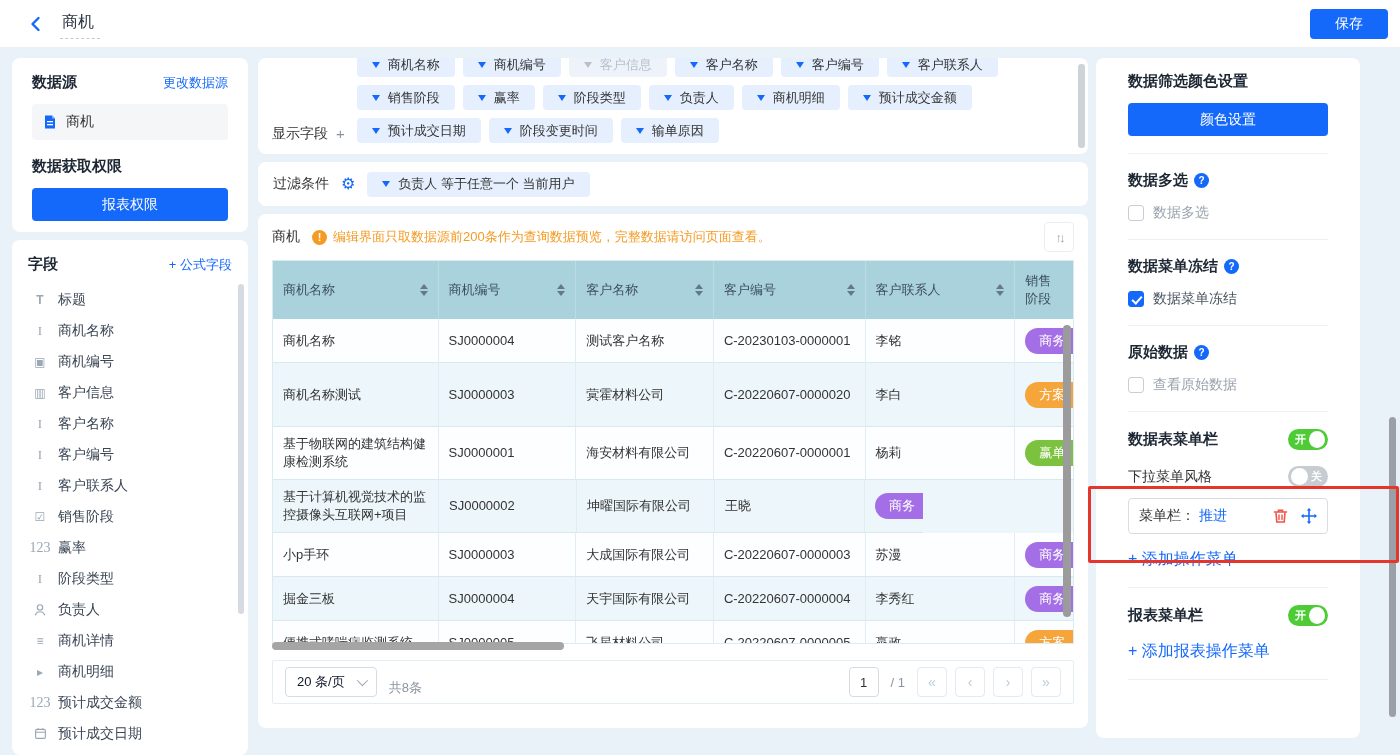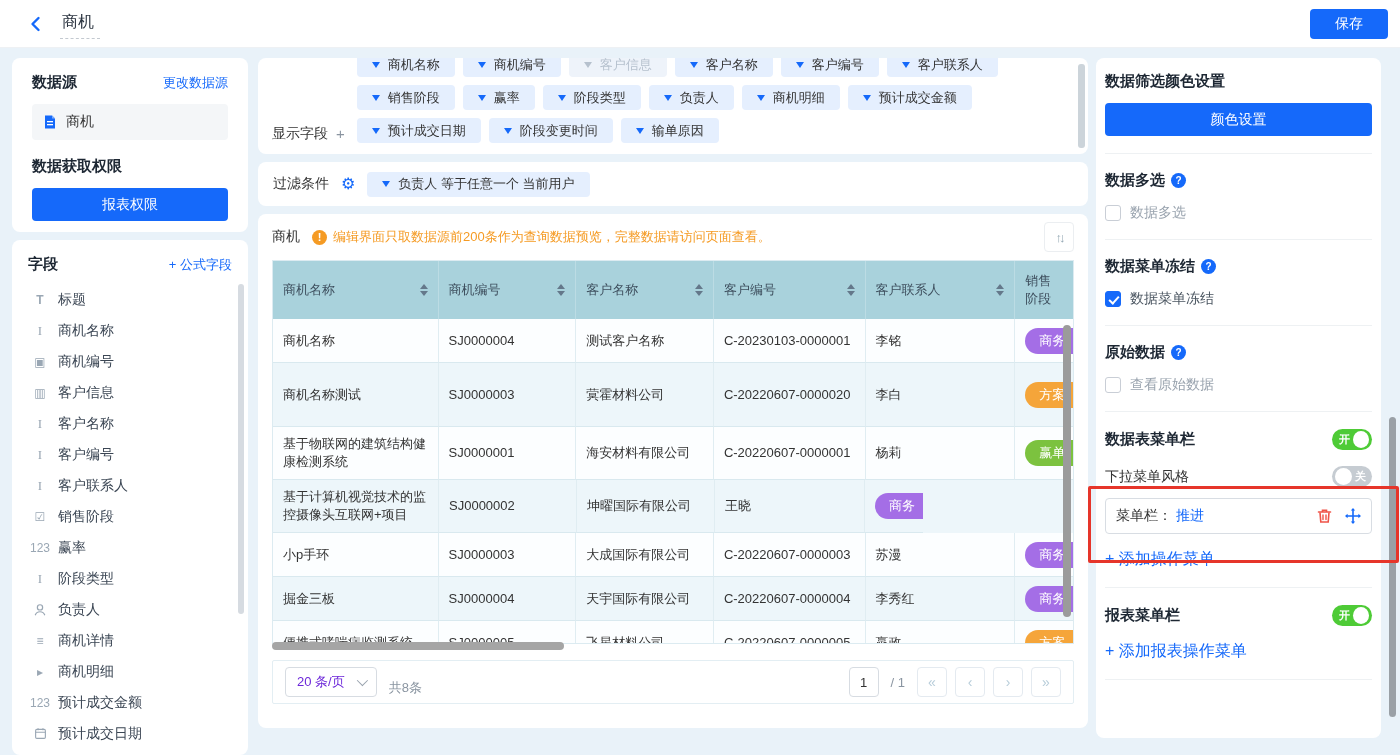--- a/index.html
+++ b/index.html
@@ -25,21 +25,21 @@
   .source-box { margin-top:12px; height:36px; background:#f4f6f8; border-radius:4px; display:flex; align-items:center; gap:8px; padding:0 10px; font-size:14px; color:#333; }
   .perm-title { margin-top:17px; }
   .primary-btn { margin-top:12px; width:100%; height:33px; background:#1569fa; color:#fff; border:none; border-radius:4px; font-size:14px; cursor:pointer; }
   
   #p-fields { left:12px; top:240px; width:236px; height:515px; padding:15px 16px; overflow:hidden; }
   .field-list { margin-top:10px; }
   .field-item { height:31px; display:flex; align-items:center; gap:9px; padding-left:3px; cursor:pointer; }
   .fi-icon { width:18px; text-align:center; color:#9aa7b4; font-size:12px; display:flex; justify-content:center; align-items:center; }
   .gi { color:#9aa7b4; font-size:12px; }
   .gi.serif { font-family:"Liberation Serif","DejaVu Serif",serif; font-size:13px; }
-  .gi.num { font-size:12px; letter-spacing:0; }
+  .gi.num { font-size:14px; letter-spacing:0;font-family:Liberation Serif, serif; }
   .fi-label { font-size:14px; color:#3b4654; }
   .vscroll { position:absolute; border-radius:3px; }
   
   #p-display { left:258px; top:58px; width:830px; height:96px; padding:11px 14px; display:flex; gap:12px; overflow:hidden;align-items:flex-end; }
   .df-label { display:flex; gap:8px; margin-top:4px; white-space:nowrap; font-size:14px; color:#333; }
   .df-add { color:#8a94a0; font-size:15px; cursor:pointer; }
   .chip-rows { display:flex; flex-direction:column; gap:8px; }
   .chip-row { display:flex; gap:8px; }
   .chip { display:inline-flex; align-items:center; gap:8px; background:#e5effe; border-radius:4px; height:25px; padding:0 15px; font-size:13px; color:#333; cursor:pointer; white-space:nowrap; }
   .caret { width:0; height:0; border-left:4.5px solid transparent; border-right:4.5px solid transparent; border-top:6px solid #1569fa; }
@@ -64,29 +64,29 @@
   .trow { display:flex; min-height:44px; background:#fcfeff; }
   .trow:nth-child(even) { background:#edf6fa; }
   .trow:nth-child(2) { min-height:64px; }
   .td { padding:8px 10px; font-size:13px; color:#333; line-height:18px; display:flex; align-items:center; border-right:1px solid #e0edf2; border-bottom:1px solid #d9e9ef; }
   .c0{width:166px} .c1{width:138px} .c2{width:138px} .c3{width:152px} .c4{width:150px}
   .c5{width:58px; border-right:none; overflow:hidden; position:relative;}
   .badge { color:#fff; font-size:13px; padding:4px 14px; border-radius:13px; white-space:nowrap; min-width:92px; flex:none; }
   .tbl-vscroll { position:absolute; right:2px; top:64px; width:8px; height:292px; background:#9b9b9b; border-radius:4px; z-index:3; }
   .tbl-hscroll { position:absolute; left:14px; top:428px; width:292px; height:8px; background:#a5a5a5; border-radius:4px; z-index:3; }
   .pager { margin-top:16px; height:44px; border:1px solid #e3eef3; border-radius:2px; display:flex; align-items:center; gap:12px; padding:0 12px; }
-  .psize { height:30px; border:1px solid #d7dce2; border-radius:4px; display:flex; align-items:center; gap:12px; padding:0 11px; font-size:13px; color:#6d28d9; cursor:pointer; }
+  .psize { height:30px; border:1px solid #d7dce2; border-radius:4px; display:flex; align-items:center; gap:12px; padding:0 11px; font-size:13px; color:#0f172a; cursor:pointer; }
   .chev { width:8px; height:8px; border-right:1.5px solid #98a2ad; border-bottom:1.5px solid #98a2ad; transform:rotate(45deg) translateY(-2px); }
   .ptotal { font-size:13px; color:#8a95a1;margin-top:12px; }
   .pright { margin-left:auto; display:flex; align-items:center; gap:8px; }
   .pnum { width:30px; height:30px; border:1px solid #d7dce2; border-radius:4px; display:flex; align-items:center; justify-content:center; font-size:13px; color:#333; }
   .pof { font-size:13px; color:#8a95a1; margin:0 4px; }
   .navb { width:30px; height:30px; border:1px solid #e4eaf0; border-radius:4px; background:#fff; color:#b7cdda; font-size:14px; display:flex; align-items:center; justify-content:center; cursor:pointer; }
   
-  #p-right { left:1096px; top:58px; width:285px; height:680px; padding:14px 9px; overflow:hidden; }
+  #p-right { left:1096px; top:58px; width:264px; height:680px; padding:14px 32px; overflow:hidden; }
   .divider { height:1px; background:#eef1f3; margin:17px 0; }
   .help { width:15px; height:15px; border-radius:50%; background:#1569fa; color:#fff; font-size:10px; font-weight:700; display:inline-flex; align-items:center; justify-content:center; cursor:pointer; }
   .cb-row { display:flex; align-items:center; gap:9px; margin-top:14px; cursor:pointer; }
   .cb { width:16px; height:16px; border:1.5px solid #c9ced6; border-radius:3px; background:#fff; position:relative; flex:none; }
   .cb.on { background:#1569fa; border-color:#1569fa; }
   .cb.on::after { content:""; position:absolute; left:4.5px; top:1.5px; width:4px; height:8px; border-right:2px solid #fff; border-bottom:2px solid #fff; transform:rotate(42deg); }
   .cb-label { font-size:14px; color:#99a3ae; }
   .cb-row.checked .cb-label { color:#4a5560; }
   .toggle { width:40px; height:21px; border-radius:11px; background:#c6ccd2; display:flex; align-items:center; padding:0 3px; gap:3px; cursor:pointer; flex:none; }
   .toggle .knob { width:17px; height:17px; border-radius:50%; background:#fff; order:1; }

